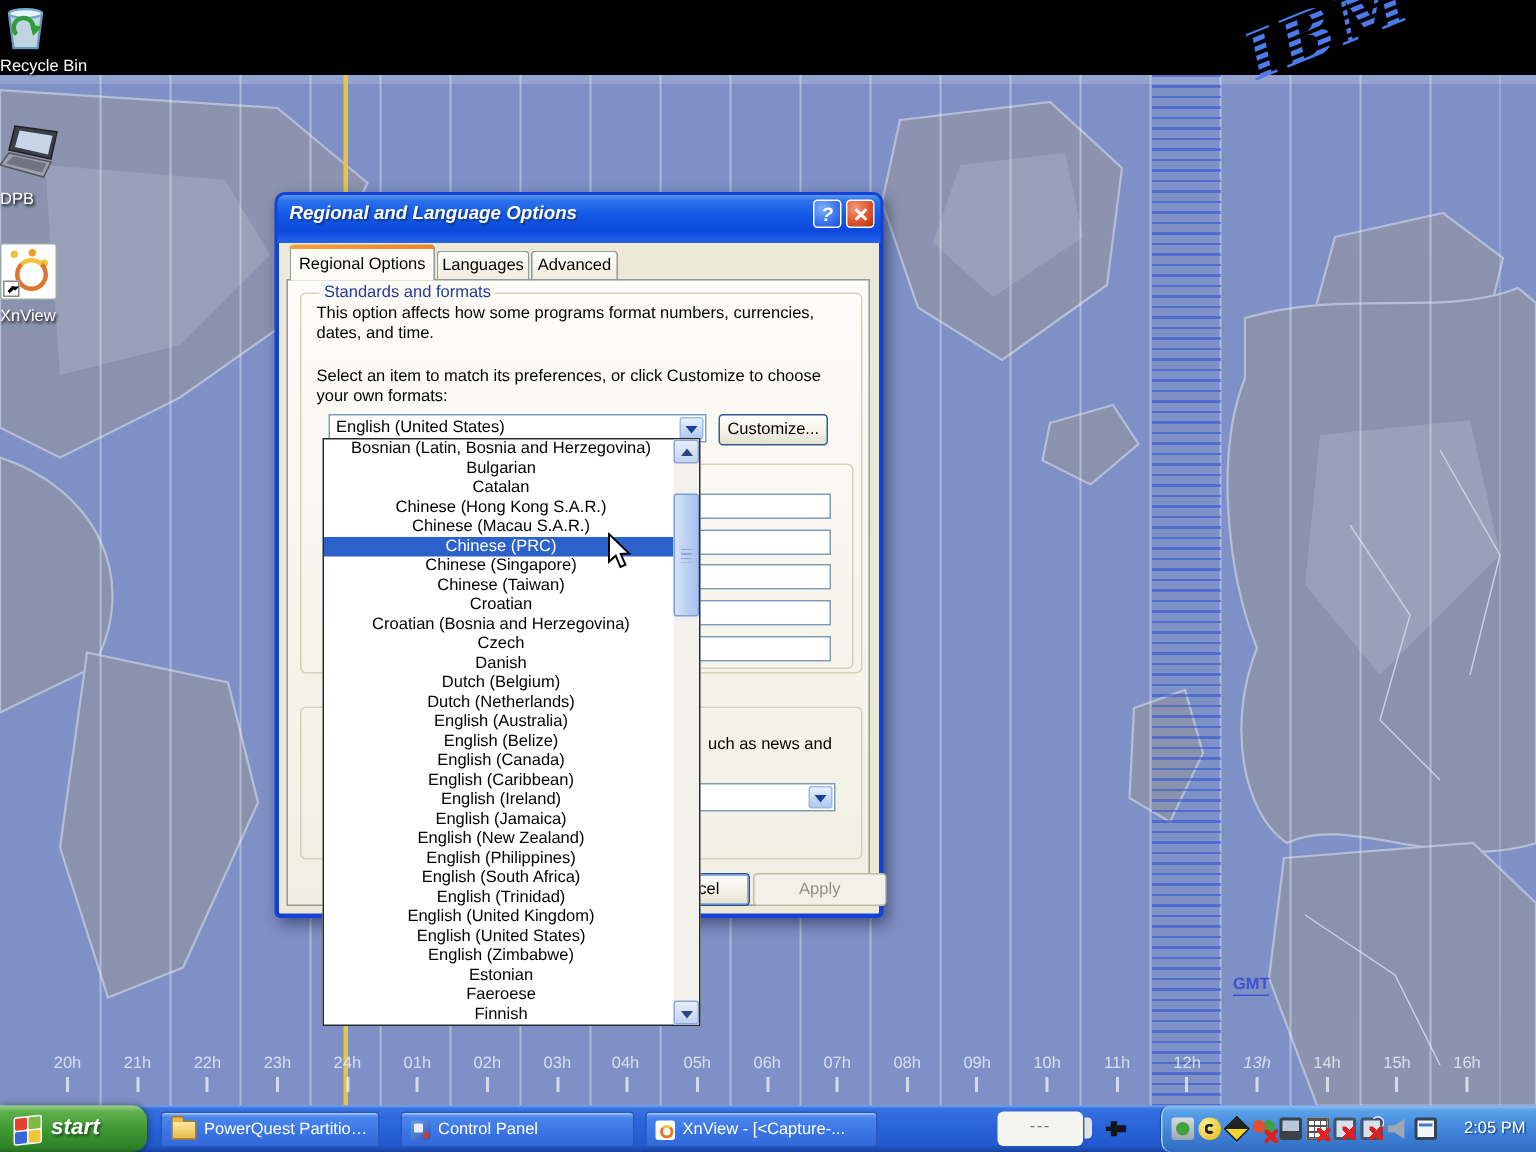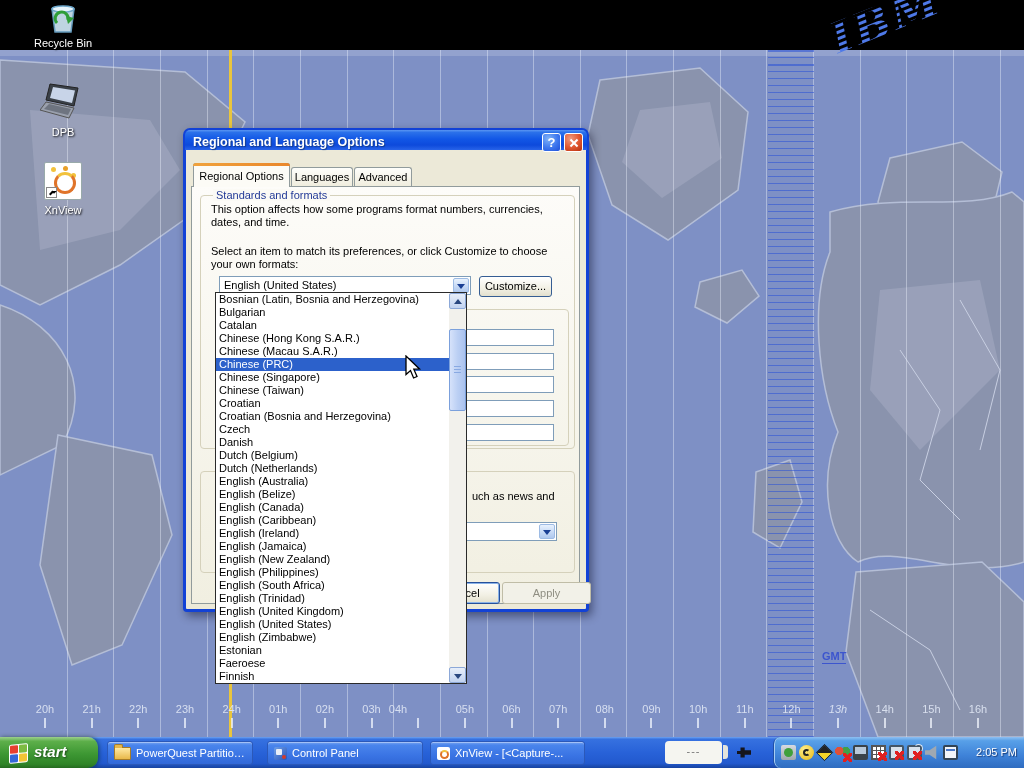--- a/index.html
+++ b/index.html
@@ -1,21 +1,21 @@
 <!DOCTYPE html>
 <html><head>
 <meta charset="utf-8">
 <style>
   html,body{margin:0;padding:0;background:#444;}
   .screen{position:relative;width:1024px;height:768px;overflow:hidden;
     font-family:"Liberation Sans",sans-serif;font-size:11px;color:#000;background:#7E90C5;}
 
   
   .topband{position:absolute;left:0;top:0;width:1024px;height:50px;background:#000;z-index:2;}
-  .desk-icon{position:absolute;text-align:center;color:#fff;padding-left:24px;}
+  .desk-icon{position:absolute;text-align:left;color:#fff;}
   .desk-icon .lbl{display:block;margin-top:2px;font-size:11px;text-shadow:1px 1px 2px #000;}
   .ibm-logo{position:absolute;left:828px;top:-6px;transform:rotate(-22deg);
     font-family:"DejaVu Serif",serif;font-weight:bold;font-style:italic;font-size:44px;letter-spacing:3px;
     color:#3A62D8;}
   @supports (-webkit-background-clip:text){
     .ibm-logo{color:transparent;background:repeating-linear-gradient(180deg,#4E79E8 0 3px,rgba(0,0,0,0) 3px 6px);
       -webkit-background-clip:text;background-clip:text;}
   }
 
   
@@ -38,22 +38,22 @@
   .xn-box{position:relative;display:inline-block;width:36px;height:36px;background:#fff;border:1px solid #9aa;border-radius:2px;}
   .xn-swirl{position:absolute;left:9px;top:9px;width:16px;height:16px;border:3px solid #E0742A;border-radius:50%;border-top-color:#F2C23C;}
   .xn-dot{position:absolute;left:6px;top:4px;width:5px;height:5px;border-radius:50%;background:#F2C23C;box-shadow:12px -1px 0 #E8A02A,20px 6px 0 #F2C23C;}
   .shortcut-badge{position:absolute;left:1px;bottom:1px;width:9px;height:9px;background:#fff;border:1px solid #888;}
   .shortcut-badge:before{content:"";position:absolute;left:2px;top:4px;width:5px;height:2px;background:#000;transform:rotate(-45deg);}
   .shortcut-badge:after{content:"";position:absolute;right:0px;top:1px;border-left:4px solid transparent;border-bottom:4px solid #000;transform:rotate(45deg);}
 
   
   .dialog{position:absolute;left:183px;top:128px;width:400px;height:478px;background:#ECE9D8;
     border:3px solid #1242D6;border-radius:7px 7px 4px 4px;box-shadow:3px 4px 10px rgba(0,0,25,.45);z-index:10;}
-  .titlebar{position:absolute;left:-1px;top:-1px;right:-1px;height:20px;border-radius:5px 5px 0 0;
-    background:linear-gradient(180deg,#5A96F2 0%,#2B71EA 12%,#1257E6 45%,#0D4ADC 75%,#2863E8 100%);}
+  .titlebar{position:absolute;left:-1px;top:-1px;right:-1px;height:32px;border-radius:5px 5px 0 0;
+    background:linear-gradient(180deg,#5A96F2 0%,#2B71EA 12%,#1257E6 45%,#0D4ADC 75%,#2863E8 100%);font-style:italic;}
   .title-text{position:absolute;left:8px;top:5px;color:#fff;font-weight:bold;font-size:12.5px;text-shadow:1px 1px 1px #123a8a;}
   .tb-btn{position:absolute;top:3px;width:19px;height:19px;border:1px solid #fff;border-radius:3px;
     color:#fff;font-weight:bold;font-size:13px;text-align:center;line-height:18px;box-sizing:border-box;}
   .btn-help{left:357px;background:radial-gradient(circle at 32% 28%,#7FB3F8,#3E77EE 55%,#1E50D8);}
   .btn-close{left:379px;background:radial-gradient(circle at 32% 28%,#F09A7E,#E25A33 50%,#B52F0C);}
   .btn-close:before,.btn-close:after{content:"";position:absolute;left:3.5px;top:8px;width:10px;height:2px;background:#fff;}
   .btn-close:before{transform:rotate(45deg);}
   .btn-close:after{transform:rotate(-45deg);}
 
   .tab{position:absolute;box-sizing:border-box;border:1px solid #919B9C;border-bottom:none;
@@ -88,21 +88,21 @@
   .xp-btn{position:absolute;box-sizing:border-box;border:1px solid #355D93;border-radius:3px;
     background:linear-gradient(180deg,#FFFFFF,#F2F0E4 60%,#E3E0CE);text-align:center;line-height:19px;}
   .btn-customize{left:287px;top:89px;width:73px;height:21px;}
   .btn-cancel{left:233px;top:395px;width:75px;height:22px;line-height:20px;border-color:#26509B;box-shadow:0 0 0 1px #89B2E8 inset;}
   .btn-apply{left:310px;top:395px;width:89px;height:22px;line-height:20px;background:#F2F1E8;border-color:#C0BDA7;color:#8F8E82;}
 
   .sample-field{position:absolute;left:34px;width:328px;height:17px;background:#fff;border:1px solid #7F9DB9;box-sizing:border-box;}
 
   
   .droplist{position:absolute;left:215px;top:292px;width:252px;height:392px;background:#fff;
-    border:1px solid #2a2a2a;box-sizing:border-box;z-index:30;}
+    border:1px solid #2a2a2a;box-sizing:border-box;z-index:30;text-align:center;}
   .list-items{position:absolute;left:0;top:0;right:17px;bottom:0;overflow:hidden;}
   .list-item{height:13px;line-height:13px;padding-left:3px;white-space:nowrap;}
   .list-item.selected{background:#2C61CB;color:#fff;}
   .vscroll{position:absolute;right:0;top:0;width:17px;bottom:0;background:#F2F1EC;}
   .sb-btn{position:absolute;left:0;width:17px;height:16px;background:linear-gradient(180deg,#E7EEF9,#C2D3F0);
     border:1px solid #8CA8D8;border-radius:2px;box-sizing:border-box;}
   .sb-up{top:0;} .sb-down{bottom:0;}
   .sb-up:before{content:"";position:absolute;left:4px;top:5px;border-left:4px solid transparent;border-right:4px solid transparent;border-bottom:5px solid #29477F;}
   .sb-down:before{content:"";position:absolute;left:4px;top:6px;border-left:4px solid transparent;border-right:4px solid transparent;border-top:5px solid #29477F;}
   .sb-thumb{position:absolute;left:0;top:36px;width:17px;height:82px;border:1px solid #7BA0DC;border-radius:2px;
@@ -215,21 +215,21 @@
         <span class="hour-label" style="left: 184.95px;">23h</span>
         <span class="hour-tick" style="left: 184.95px;"></span>
         <span class="hour-label" style="left: 231.6px;">24h</span>
         <span class="hour-tick" style="left: 231.6px;"></span>
         <span class="hour-label" style="left: 278.25px;">01h</span>
         <span class="hour-tick" style="left: 278.25px;"></span>
         <span class="hour-label" style="left: 324.9px;">02h</span>
         <span class="hour-tick" style="left: 324.9px;"></span>
         <span class="hour-label" style="left: 371.55px;">03h</span>
         <span class="hour-tick" style="left: 371.55px;"></span>
-        <span class="hour-label" style="left: 398px;">04h</span>
+        <span class="hour-label" style="left: 417px;">04h</span>
         <span class="hour-tick" style="left: 418.2px;"></span>
         <span class="hour-label" style="left: 464.85px;">05h</span>
         <span class="hour-tick" style="left: 464.85px;"></span>
         <span class="hour-label" style="left: 511.5px;">06h</span>
         <span class="hour-tick" style="left: 511.5px;"></span>
         <span class="hour-label" style="left: 558.15px;">07h</span>
         <span class="hour-tick" style="left: 558.15px;"></span>
         <span class="hour-label" style="left: 604.8px;">08h</span>
         <span class="hour-tick" style="left: 604.8px;"></span>
         <span class="hour-label" style="left: 651.45px;">09h</span>

